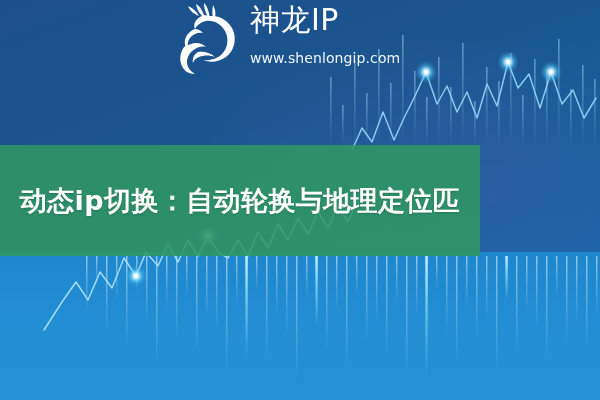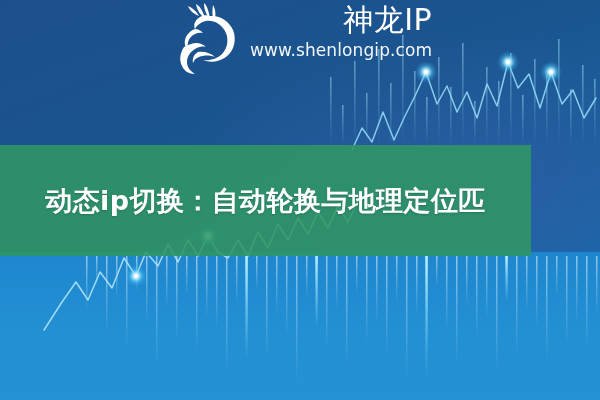--- a/index.html
+++ b/index.html
@@ -40,21 +40,21 @@
     position: absolute;
     left: 0; top: 0;
     width: 600px; height: 400px;
     pointer-events: none;
   }
 
   
   .title-band {
     position: absolute;
     left: 0; top: 145px;
-    width: 531px; height: 111px;
+    width: 480px; height: 111px;
     background: rgba(48,150,100,0.88);
     display: flex;
     align-items: center;
     justify-content: center;
   }
   .title-band-inner {
     width: 540px;
     text-align: center;
   }
   .title-text {
@@ -75,36 +75,35 @@
     align-items: flex-start;
   }
   .logo-mark {
     width: 66px;
     height: 74px;
     flex: 0 0 auto;
   }
   .logo-words {
     margin-left: 8px;
     padding-top: 2px;
-    text-align: right;
   }
   .brand-name {
     color: #ffffff;
     font-size: 30px;
     font-weight: normal;
     line-height: 1.08;
     letter-spacing: 0.5px;
     font-family: "DejaVu Sans", "Liberation Sans", sans-serif;
     white-space: nowrap;
   }
   .brand-url {
     color: #f2f6fb;
-    font-size: 17px;
+    font-size: 14px;
     line-height: 1.3;
-    margin-top: 3px;
+    margin-top: 13px;
     letter-spacing: 0.1px;
     font-family: "DejaVu Sans", "Liberation Sans", sans-serif;
     white-space: nowrap;
   }
 </style>
 </head>
 <body>
 
 <div id="banner">
 

